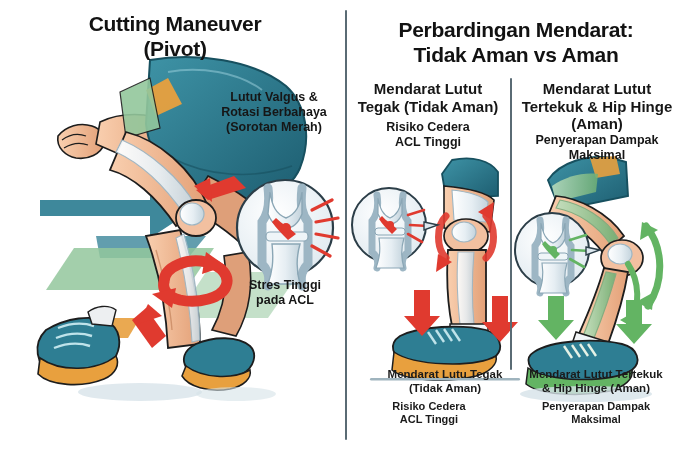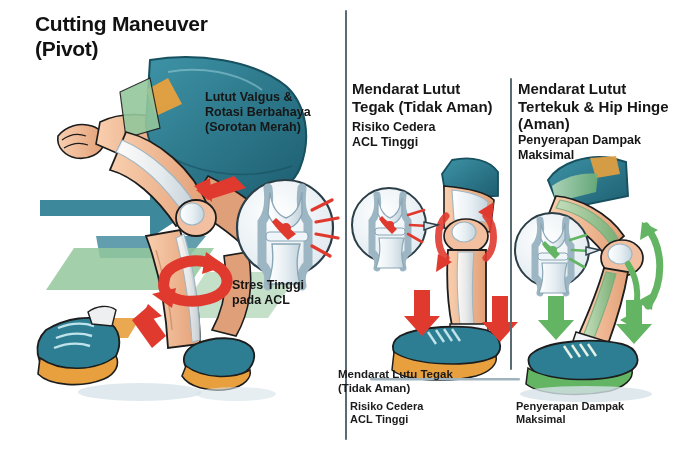--- a/index.html
+++ b/index.html
@@ -1,20 +1,20 @@
 <!DOCTYPE html>
 <html><head>
 <meta charset="utf-8">
 <style>
   html,body{margin:0;padding:0;background:#fff;}
   body{width:680px;height:450px;overflow:hidden;
        font-family:"Liberation Sans","DejaVu Sans",sans-serif;color:#1a1a1a;}
   #root{position:relative;width:680px;height:450px;background:#ffffff;}
 
-  .txt{position:absolute;line-height:1.18;white-space:pre-line;}
+  .txt{position:absolute;text-align:center;line-height:1.18;white-space:pre-line;}
   .title{font-weight:bold;font-size:21px;letter-spacing:-.3px;color:#121212;}
   .subttl{font-weight:bold;font-size:15px;color:#161616;}
   .subttl2{font-weight:bold;font-size:12.5px;color:#161616;}
   .note{font-weight:bold;font-size:12.5px;color:#161616;}
   .capt{font-weight:bold;font-size:11.5px;color:#1b1b1b;}
   .capt-sm{font-weight:bold;font-size:11px;color:#1b1b1b;}
 
   .divider{position:absolute;background:#5a6b74;width:1.6px;border-radius:1px;}
 
   svg.layer{position:absolute;left:0;top:0;width:680px;height:450px;}
@@ -255,33 +255,37 @@
 (Pivot)</div>
 
   <div class="txt note" style="left:205px;top:90px;width:138px;">Lutut Valgus &amp;
 Rotasi Berbahaya
 (Sorotan Merah)</div>
 
   <div class="txt note" style="left:232px;top:278px;width:106px;">Stres Tinggi
 pada ACL</div>
 
 
+  <div class="txt title" style="left:360px;top:18px;width:312px;">Perbardingan Mendarat:
+Tidak Aman vs Aman</div>
 
   <div class="txt subttl" style="left:352px;top:80px;width:152px;">Mendarat Lutut
 Tegak (Tidak Aman)</div>
   <div class="txt subttl2" style="left:352px;top:120px;width:152px;">Risiko Cedera
 ACL Tinggi</div>
 
   <div class="txt subttl" style="left:518px;top:80px;width:158px;">Mendarat Lutut
 Tertekuk &amp; Hip Hinge
 (Aman)</div>
   <div class="txt subttl2" style="left:518px;top:133px;width:158px;">Penyerapan Dampak
 Maksimal</div>
 
-  <div class="txt capt" style="left:338px;top:368px;width:158px;">Mendarat Lutu Tegak
+  <div class="txt capt" style="left:366px;top:368px;width:158px;">Mendarat Lutu Tegak
 (Tidak Aman)</div>
   <div class="txt capt-sm" style="left:350px;top:400px;width:158px;">Risiko Cedera
 ACL Tinggi</div>
 
+  <div class="txt capt" style="left:516px;top:368px;width:160px;">Mendarat Lutut Tertekuk
+&amp; Hip Hinge (Aman)</div>
   <div class="txt capt-sm" style="left:516px;top:400px;width:160px;">Penyerapan Dampak
 Maksimal</div>
 
 </div>
 
 </body></html>

